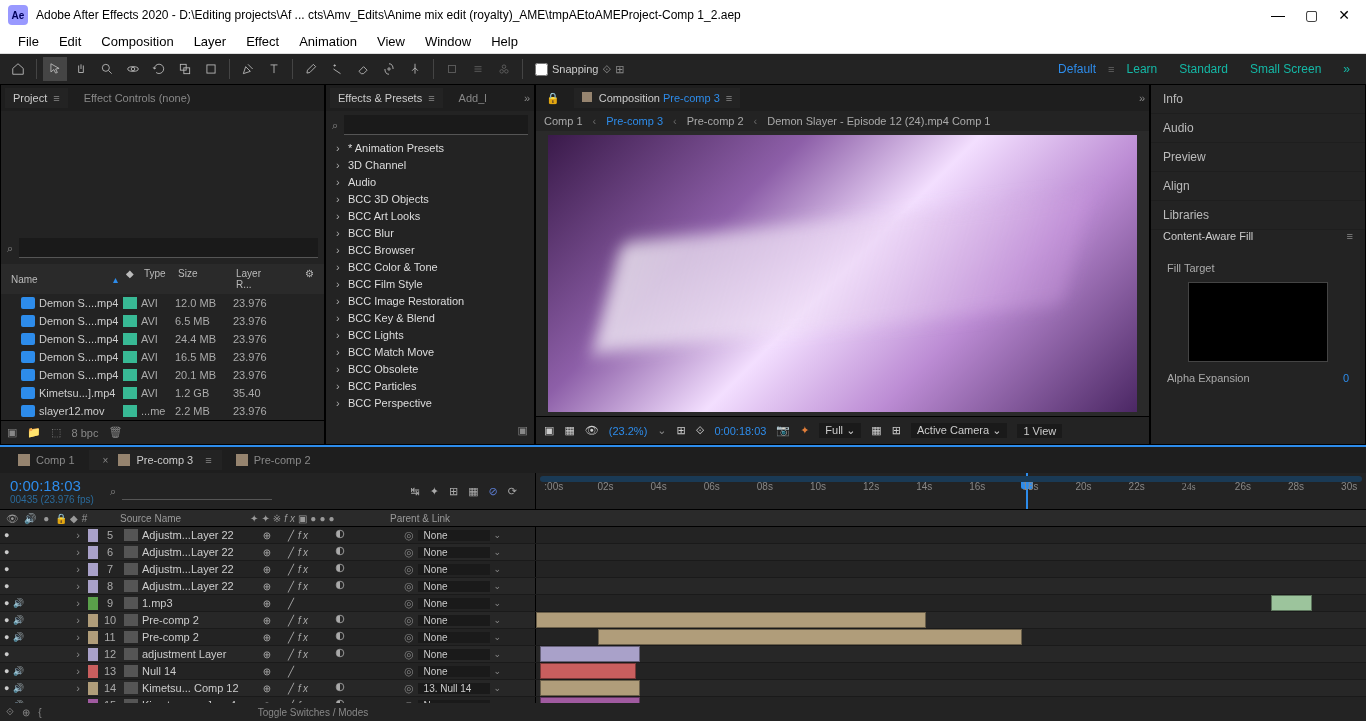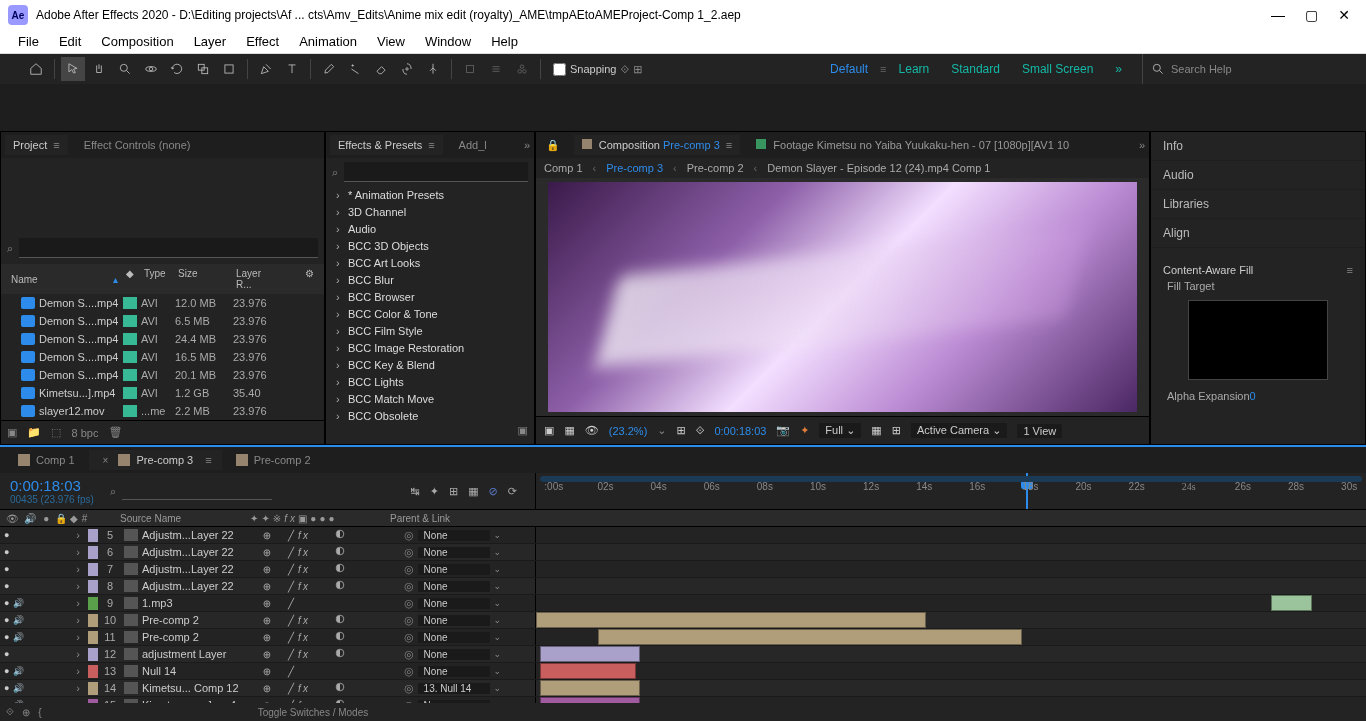--- a/index.html
+++ b/index.html
@@ -4,31 +4,31 @@
 <style>
 * { margin: 0; padding: 0; box-sizing: border-box; font-family: 'Segoe UI', Arial, sans-serif; }
 body { width: 1366px; height: 721px; background: #1e1e1e; color: #ccc; font-size: 11px; overflow: hidden; user-select: none; }
 .titlebar { height: 30px; background: #fff; display: flex; align-items: center; padding: 0 8px; color: #000; }
 .titlebar .ae-logo { width: 20px; height: 20px; background: #9999ff; border-radius: 4px; display: flex; align-items: center; justify-content: center; font-weight: bold; font-size: 10px; color: #00005b; margin-right: 8px; }
 .titlebar .title { flex: 1; font-size: 12px; }
 .titlebar .win-controls { display: flex; gap: 20px; font-size: 14px; padding-right: 8px; }
 .titlebar .win-controls span { cursor: pointer; }
 .menubar { height: 24px; background: #fff; display: flex; align-items: center; padding: 0 8px; color: #000; font-size: 13px; border-bottom: 1px solid #ddd; }
 .menubar .menu-item { padding: 2px 10px; cursor: pointer; }
-.toolbar { height: 30px; background: #232323; display: flex; align-items: center; padding: 0 24px; gap: 2px; }
+.toolbar { height: 30px; background: #232323; display: flex; align-items: center; padding: 0 6px; gap: 2px; }
 .toolbar .tool-btn { width: 24px; height: 24px; display: flex; align-items: center; justify-content: center; color: #ccc; cursor: pointer; font-size: 14px; }
 .toolbar .tool-btn.active { background: #454545; }
 .toolbar .sep { width: 1px; height: 20px; background: #444; margin: 0 4px; }
 .toolbar .snapping { display: flex; align-items: center; gap: 4px; margin-left: 6px; font-size: 11px; }
 .toolbar .spacer { flex: 1; }
 .toolbar .workspace-tab { padding: 4px 10px; color: #14b8a6; cursor: pointer; font-size: 12px; }
 .toolbar .workspace-tab.active { color: #2d8ceb; }
 .toolbar .search { display:flex; align-items:center; gap:6px; background:#232323; padding:0 8px; min-width:200px; border-left:1px solid #444; margin-left:8px; height:30px; }
 .main-area { display: flex; height: 361px; }
-.panel { background: #232323; border: 1px solid #000; display: flex; flex-direction: column; margin-top: 47px; }
+.panel { background: #232323; border: 1px solid #000; display: flex; flex-direction: column; }
 .panel-tabs { display: flex; align-items: center; height: 26px; background: #1e1e1e; padding: 0 4px; gap: 8px; }
 .panel-tab { padding: 4px 8px; cursor: pointer; font-size: 11px; color: #888; }
 .panel-tab.active { color: #ccc; background: #232323; }
 .panel-tab .ham { margin-left: 6px; color: #888; }
 .project-panel { width: 325px; }
 .effects-panel { width: 210px; }
 .comp-panel { width: 615px; }
 .right-panel { width: 216px; }
 .project-search { padding: 6px; display:flex; align-items:center; gap:6px;}
 .project-search .box { flex:1; height:20px; background:#1a1a1a; border-bottom:1px solid #555; }
@@ -56,21 +56,21 @@
 .viewer-img { width: 100%; height: 100%; background: linear-gradient(135deg,#3a1a4a 0%,#8d5fa8 30%,#f3dfff 50%,#bc8cd4 70%,#4b2764 100%); position:relative; overflow:hidden;}
 .viewer-img::after { content:''; position:absolute; top:30%; left:10%; right:10%; height:40%; background: linear-gradient(90deg, rgba(255,255,255,0.7), rgba(200,150,220,0.4)); transform: skew(-15deg,-6deg); filter:blur(8px);}
 .comp-breadcrumb { padding:4px 8px; background:#232323; display:flex; align-items:center; gap:10px; font-size:11px;}
 .comp-breadcrumb .bc { color:#aaa; cursor:pointer; }
 .comp-breadcrumb .bc.active { color:#2d8ceb; }
 .comp-breadcrumb .sep { color:#666; }
 .comp-footer { height:28px; background:#232323; display:flex; align-items:center; padding:0 8px; gap:10px; font-size:11px; border-top:1px solid #000;}
 .comp-footer .val { color:#2d8ceb; }
 .comp-footer .dd { background:#1a1a1a; padding:1px 6px; }
 .right-panel .rp-item { height:29px; display:flex; align-items:center; padding:0 12px; border-bottom:1px solid #1e1e1e; font-size:12px; cursor:pointer; color:#bbb;}
-.right-panel .caf-header { height:28px; display:flex; align-items:flex-end; padding:0 12px; justify-content:space-between;}
+.right-panel .caf-header { height:28px; display:flex; align-items:flex-start; padding:0 12px; justify-content:space-between;}
 .right-panel .fill-tgt { padding:4px 16px; font-size:11px; color:#aaa; }
 .right-panel .target-box { width:140px; height:80px; background:#000; margin:4px auto; border:1px solid #444;}
 .timeline-area { height: 276px; background:#1e1e1e; display:flex; flex-direction:column; border-top:2px solid #2d8ceb;}
 .tl-tabs { height:26px; display:flex; align-items:center; padding:0 8px; gap:4px; background:#1e1e1e;}
 .tl-tab { padding:4px 10px; display:flex; align-items:center; gap:6px; color:#888; cursor:pointer;}
 .tl-tab.active { background:#232323; color:#ccc;}
 .tl-tab .sq { width:12px; height:12px; background:#96846f; display:inline-block;}
 .tl-tab .close { color:#888; font-size:10px; margin-left:4px;}
 .tl-header { height:36px; display:flex; background:#232323; }
 .tl-left { width:535px; display:flex; flex-direction:column;}
@@ -238,27 +238,20 @@
     <span style="color:#888">⟐</span>
     <span style="color:#888">⊞</span>
   </div>
   <div class="spacer"></div>
   <div class="workspace-tab active">Default</div>
   <span style="color:#666">≡</span>
   <div class="workspace-tab">Learn</div>
   <div class="workspace-tab">Standard</div>
   <div class="workspace-tab">Small Screen</div>
   <span class="workspace-tab">»</span>
-  <div class="search">
-    <svg class="i" viewBox="0 0 24 24">
-        <circle cx="10" cy="10" r="6"></circle>
-        <path d="M15 15l5 5"></path>
-      </svg>
-    <span style="color:#888">Search Help</span>
-  </div>
 </div>
 
 <div class="main-area">
 
   <div class="panel project-panel">
     <div class="panel-tabs">
       <div class="panel-tab active"><span>Project</span><span class="ham">≡</span></div>
       <div class="panel-tab">Effect Controls (none)</div>
     </div>
     <div style="flex:1"></div>
@@ -405,24 +398,20 @@
       </div>
   </div>
 
   <div class="panel comp-panel">
     <div class="panel-tabs">
       <span style="padding:0 6px;color:#888">🔒</span>
       <div class="panel-tab active">
         <span style="display:inline-block;width:10px;height:10px;background:#96846f;margin-right:4px"></span>
         <span>Composition</span> <span style="color:#2d8ceb">Pre-comp 3</span><span class="ham">≡</span>
       </div>
-      <div class="panel-tab">
-        <span style="display:inline-block;width:10px;height:10px;background:#389560;margin-right:4px"></span>
-        <span style="color:#999">Footage</span> <span style="color:#999">Kimetsu no Yaiba Yuukaku-hen - 07 [1080p][AV1 10</span>
-      </div>
       <span style="margin-left:auto;color:#888">»</span>
     </div>
     <div class="comp-breadcrumb">
       <span class="bc">Comp 1</span>
       <span class="sep">‹</span>
       <span class="bc active">Pre-comp 3</span>
       <span class="sep">‹</span>
       <span class="bc">Pre-comp 2</span>
       <span class="sep">‹</span>
       <span class="bc">Demon Slayer - Episode 12 (24).mp4 Comp 1</span>
@@ -445,29 +434,30 @@
       <span>▦</span>
       <span>⊞</span>
       <span class="dd"><span>Active Camera</span> ⌄</span>
       <span class="dd">1 View</span>
     </div>
   </div>
 
   <div class="panel right-panel">
     <div class="rp-item">Info</div>
     <div class="rp-item">Audio</div>
+    <div class="rp-item">Preview</div>
+    <div class="rp-item">Align</div>
     <div class="rp-item">Libraries</div>
-    <div class="rp-item">Align</div>
     <div class="caf-header">
       <span>Content-Aware Fill</span>
         <span style="color:#888">≡</span>
     </div>
     <div class="fill-tgt">Fill Target</div>
     <div class="target-box"></div>
-    <div style="display:flex;padding:6px 16px;font-size:11px;color:#aaa">
+    <div style="display:flex;justify-content:space-between;padding:6px 16px;font-size:11px;color:#aaa">
       <span>Alpha Expansion</span>
       <span style="color:#2d8ceb">0</span>
     </div>
   </div>
 </div>
 
 <div class="timeline-area">
   <div class="tl-tabs">
     <div class="tl-tab">
         <span class="sq"></span>

